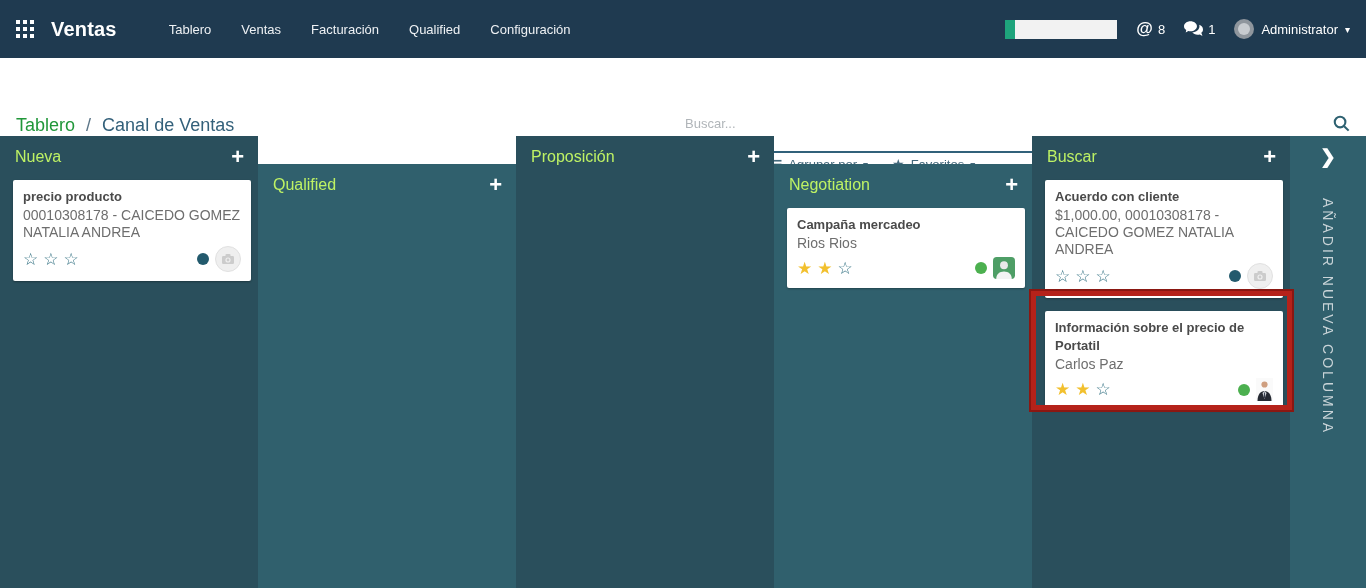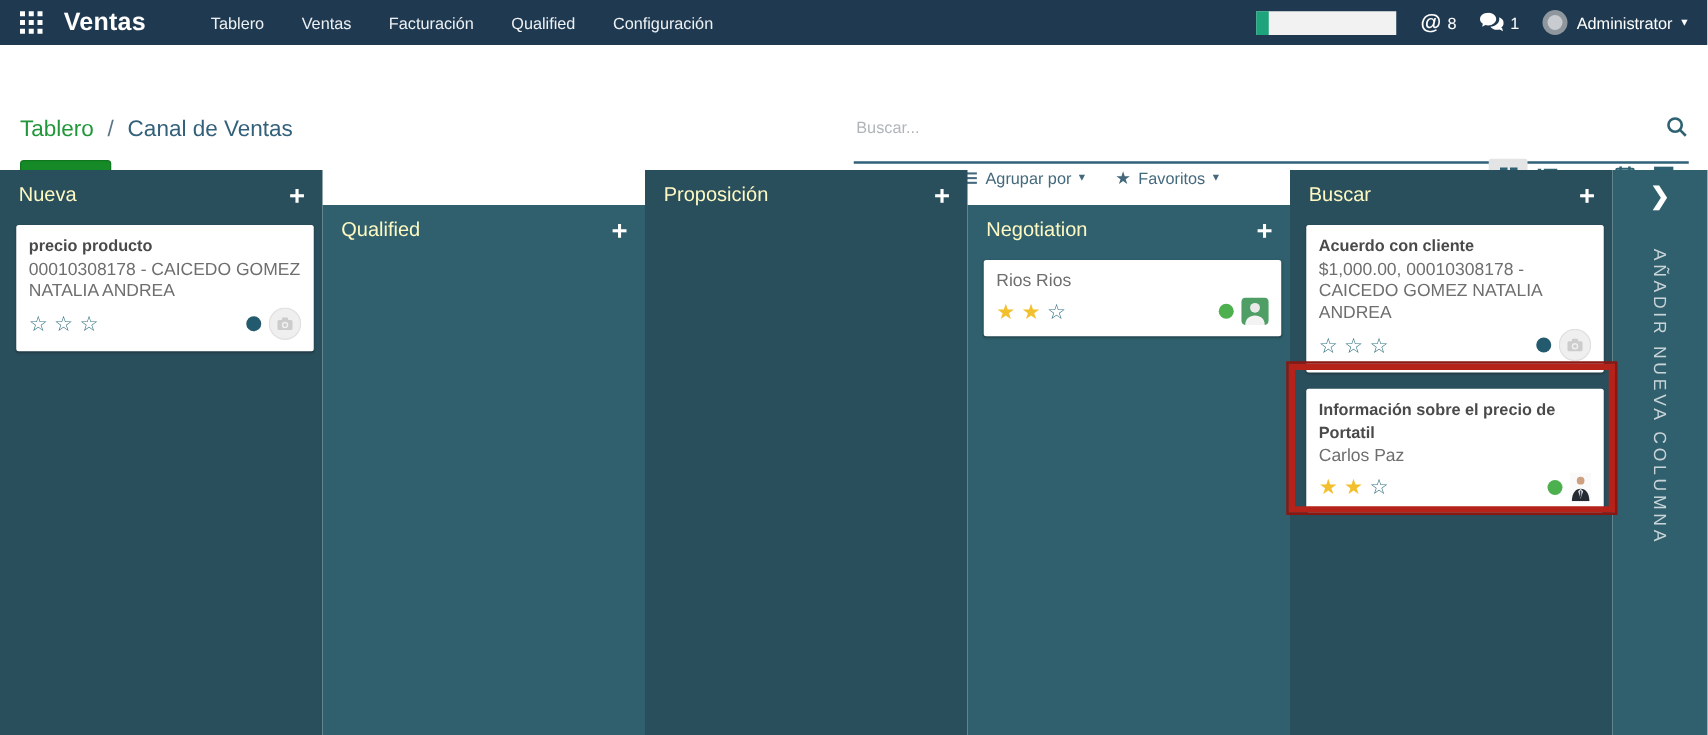--- a/index.html
+++ b/index.html
@@ -1,20 +1,20 @@
 <!DOCTYPE html>
 <html><head>
 <meta charset="utf-8">
 <style>
   * { margin:0; padding:0; box-sizing:border-box; }
   html,body { width:1366px; height:588px; overflow:hidden;
     font-family:"Liberation Sans", sans-serif; background:#fff; }
 
   
-  .navbar { height:36px; background:#1f3a50; display:flex; align-items:center;
+  .navbar { height:58px; background:#1f3a50; display:flex; align-items:center;
     padding:0 16px; color:#fff; }
   .apps-grid { width:19px; height:19px; display:grid;
     grid-template-columns:repeat(3,4px); grid-template-rows:repeat(3,4px);
     gap:3px; margin-right:16px; cursor:pointer; }
   .apps-grid span { background:#fff; }
   .brand { font-size:20px; font-weight:bold; letter-spacing:.2px; margin-right:52px; }
   .menu { display:flex; gap:30px; font-size:13px; }
   .menu-item { color:#eef1f4; cursor:pointer; }
   .nav-right { margin-left:auto; display:flex; align-items:center; gap:19px; }
   .redacted { width:112px; height:19px; background:#f2f2f2; position:relative; }
@@ -59,21 +59,21 @@
   .kanban-glyph span { background:#2e6171; }
 
   
   .board { position:absolute; top:136px; left:0; width:1366px; bottom:0;
     display:flex; }
   .col { width:258px; flex:0 0 258px; padding-top:10px; }
   .col.dark { background:#2a4f5c; }
   .col.light { background:#30606d;margin-top:28px; }
   .col-header { display:flex; align-items:center; padding:2px 14px 0 15px;
     margin-bottom:14px; }
-  .col-title { font-size:16px; color:#fef9c3; cursor:pointer; }
+  .col-title { font-size:16px; color:#bef264; cursor:pointer; }
   .col-plus { margin-left:auto; color:#fff; font-size:22px; font-weight:bold;
     cursor:pointer; line-height:18px; }
   .cards { padding:0 7px 0 13px; }
   .card { background:#fff; border-radius:2px; padding:8px 10px 9px;
     margin-bottom:13px; box-shadow:0 1px 2px rgba(0,0,0,.3); cursor:pointer; }
   .card-title { font-size:13px; font-weight:bold; color:#4a4a4a;
     line-height:18px; margin-bottom:1px; }
   .card-sub { font-size:14px; color:#6e6e6e; line-height:17px; }
   .card-footer { display:flex; align-items:center; margin-top:5px; }
   .stars { display:flex; gap:5px; font-size:17px; line-height:17px; }
@@ -277,20 +277,21 @@
     </div>
   </div>
 
   <div class="col light">
     <div class="col-header">
       <span class="col-title">Negotiation</span>
       <span class="col-plus">+</span>
     </div>
     <div class="cards">
       <div class="card">
+        <div class="card-title">Campaña mercadeo</div>
         <div class="card-sub">Rios Rios</div>
         <div class="card-footer">
           <div class="stars">
             <span class="star gold">★</span>
             <span class="star gold">★</span>
             <span class="star outline">☆</span>
           </div>
           <div class="foot-right">
             <span class="dot green"></span>
             <svg width="22" height="22" viewBox="0 0 24 24">

